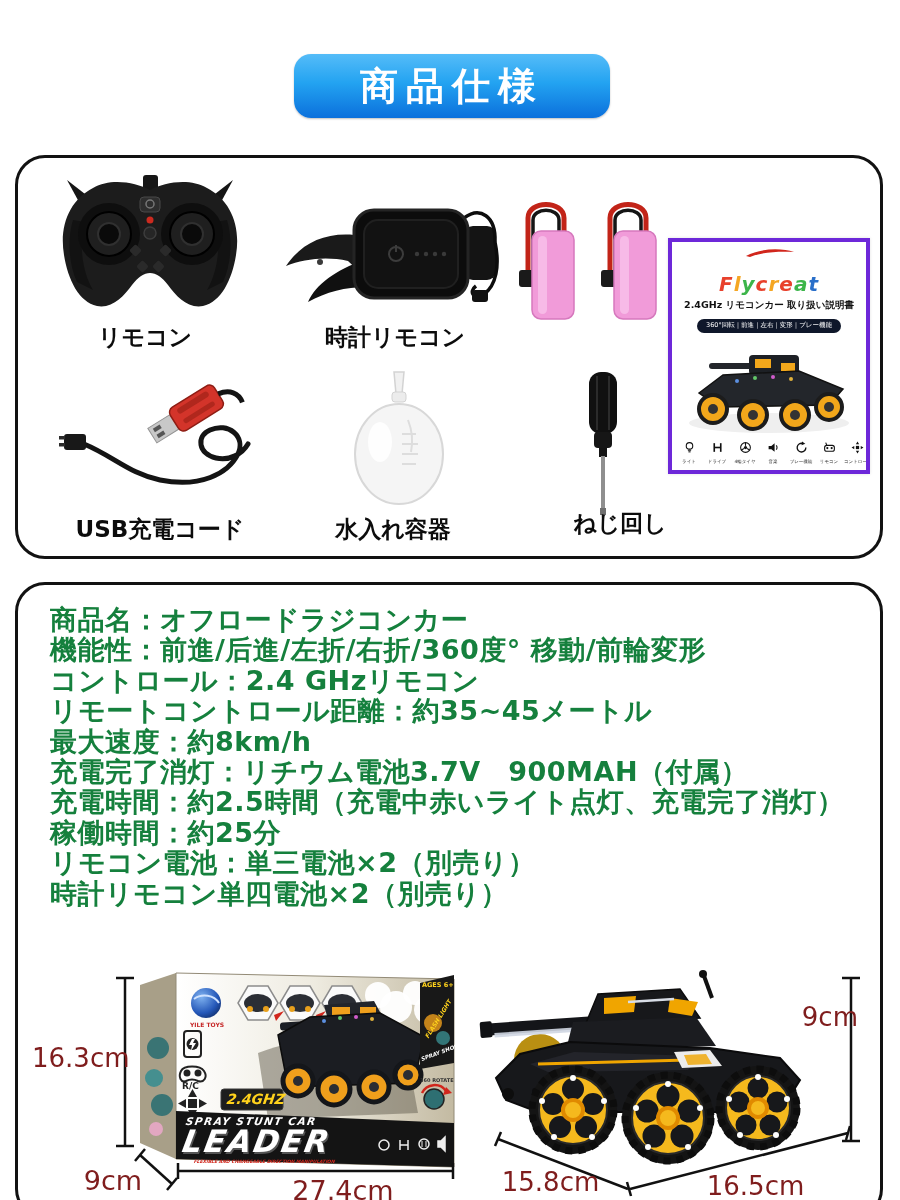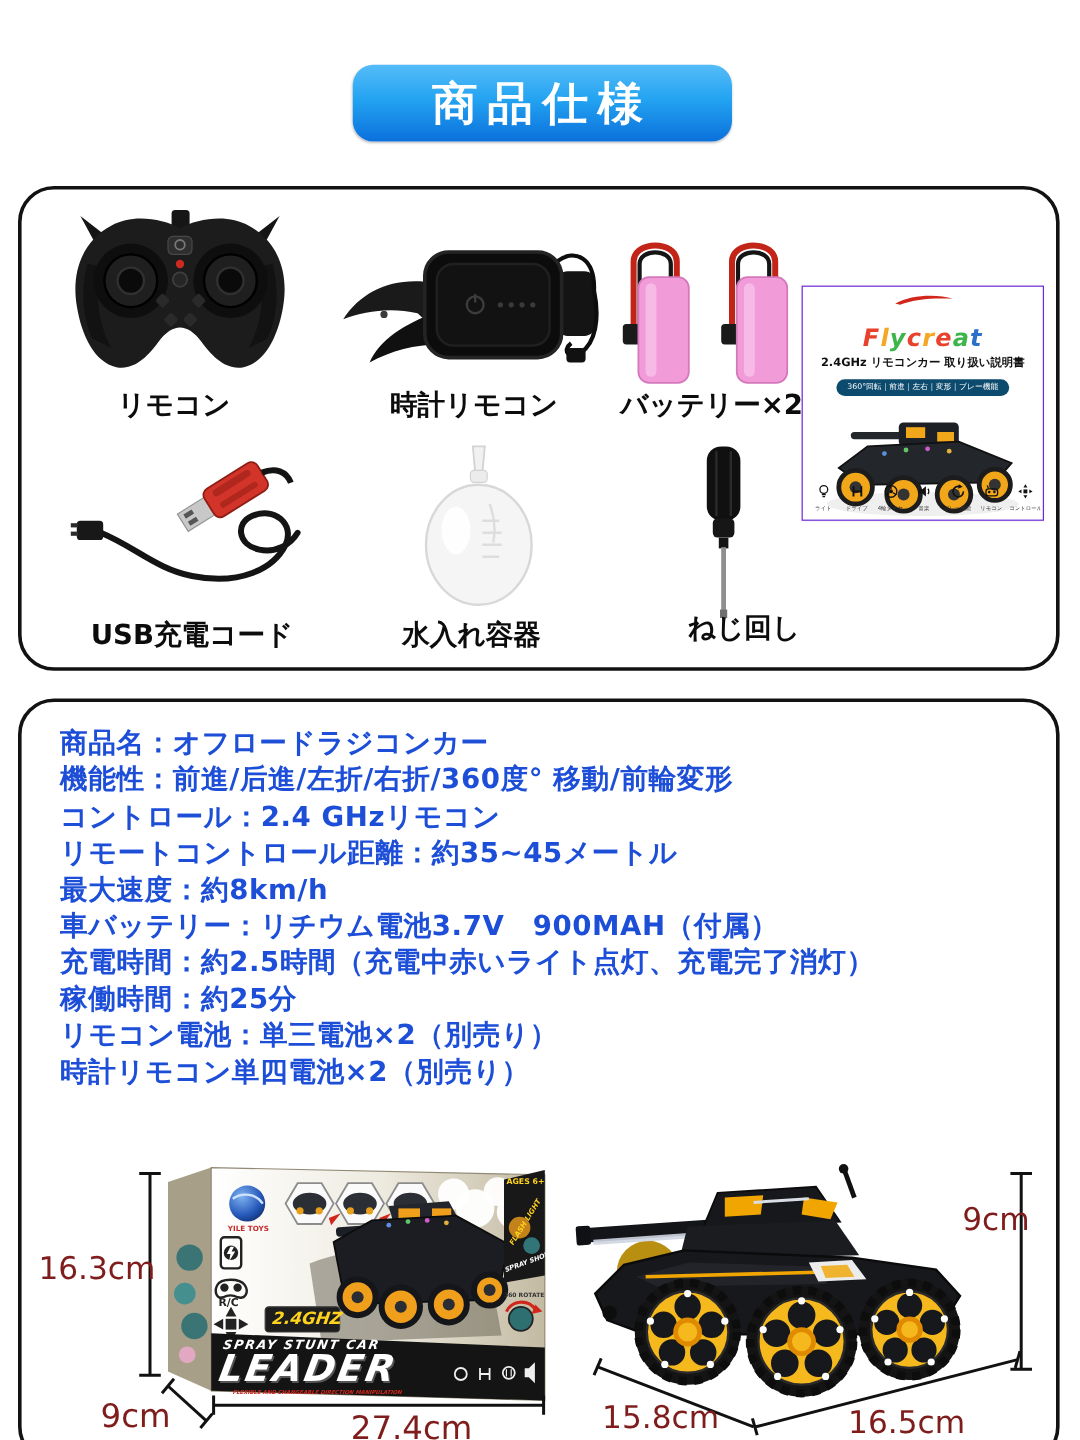--- a/index.html
+++ b/index.html
@@ -21,34 +21,34 @@
   
   .obox { position:absolute; left:15px; width:868px; background:#fff;
           border:3px solid #121212; border-radius:30px; }
   .parts-box { top:117px; height:404px; }
   .specs-box { top:544px; height:637px; }
 
   .item-label { position:absolute; font-size:23px; font-weight:700; color:#0c0c0c;
                 text-align:center; white-space:nowrap; }
 
   .spec-lines { position:absolute; left:32px; top:20px; width:810px; }
-  .spec-line { font-size:23px; font-weight:700; color:#1d4ed8; line-height:30.4px;
+  .spec-line { font-size:27px; font-weight:700; color:#15803d; line-height:30.4px;
                white-space:nowrap; letter-spacing:0.5px; }
 
   
-  .manual { position:absolute; left:650px; top:80px; width:202px; height:196px;
-            background:#fff; border:1px solid #6d28d9; box-shadow:0 0 3px rgba(0,0,0,.12);
+  .manual { position:absolute; left:650px; top:80px; width:202px; height:236px;
+            background:#fff; border:4px solid #6d28d9; box-shadow:0 0 3px rgba(0,0,0,.12);
             text-align:center; overflow:hidden; }
   .flylogo { margin-top:10px; font-size:20px; font-weight:900; font-style:italic; letter-spacing:1px; }
   .flylogo span:nth-child(1){color:#e8412c;} .flylogo span:nth-child(2){color:#f5a623;}
   .flylogo span:nth-child(3){color:#3cb54a;} .flylogo span:nth-child(4){color:#e8412c;}
   .flylogo span:nth-child(5){color:#f5a623;} .flylogo span:nth-child(6){color:#e8412c;}
   .flylogo span:nth-child(7){color:#3cb54a;} .flylogo span:nth-child(8){color:#2a6fc9;}
   .manual-title { font-size:9.5px; font-weight:700; color:#111; margin-top:3px; white-space:nowrap; }
-  .manual-pill { display:inline-block; margin-top:5px; background:#0c4a6e; color:#fff;
+  .manual-pill { display:inline-block; margin-top:5px; background:#0f172a; color:#fff;
                  font-size:6.5px; border-radius:8px; padding:2.5px 9px; white-space:nowrap; }
   .manual-icons { position:absolute; left:4px; bottom:6px; width:194px;
                   display:flex; justify-content:space-between; }
   .micon { width:26px; text-align:center; }
   .micon .mlabel { font-size:4.5px; color:#333; margin-top:1px; white-space:nowrap; overflow:hidden; }
 
   
   .dim { position:absolute; font-weight:400; color:#7f1d1d; font-size:26px; white-space:nowrap; }
 
   
@@ -117,21 +117,20 @@
         <rect x="22" y="60" width="9" height="78" rx="4.5" fill="#f8c0e9" opacity="0.85"></rect>
       </g>
       <g transform="translate(82,0)">
         <path d="M12,100 L12,42 C12,24 48,24 48,42 L48,60" stroke="#c22418" stroke-width="5" fill="none"></path>
         <path d="M17,100 L17,44 C17,31 43,31 43,44 L43,60" stroke="#151515" stroke-width="3.5" fill="none"></path>
         <rect x="3" y="94" width="19" height="17" rx="3" fill="#1a1a1a"></rect>
         <rect x="16" y="55" width="42" height="88" rx="9" fill="#f19bd9" stroke="#d678bd" stroke-width="1.5"></rect>
         <rect x="22" y="60" width="9" height="78" rx="4.5" fill="#f8c0e9" opacity="0.85"></rect>
       </g>
     </svg>
-    <div class="item-label" style="left:465px;top:164px;width:220px">バッテリー×2</div>
 
     <div class="manual">
       <svg width="54" height="10" viewBox="0 0 54 10" style="margin-top:6px">
         <path d="M4,8 C18,0 40,0 52,4 C38,3 20,4 8,9 Z" fill="#d1261c"></path>
       </svg>
       <div class="flylogo"><span>F</span><span>l</span><span>y</span><span>c</span><span>r</span><span>e</span><span>a</span><span>t</span></div>
       <div class="manual-title">2.4GHz リモコンカー 取り扱い説明書</div>
       <div class="manual-pill">360°回転｜前進｜左右｜変形｜ブレー機能</div>
       <svg width="184" height="106" viewBox="0 0 184 106" style="margin-top:2px">
         <ellipse cx="92" cy="88" rx="80" ry="10" fill="#efefef"></ellipse>
@@ -237,21 +236,21 @@
     <div class="item-label" style="left:487px;top:350px;width:230px">ねじ回し</div>
   </div>
 
   <div class="obox specs-box">
     <div class="spec-lines">
       <div class="spec-line">商品名：オフロードラジコンカー</div>
       <div class="spec-line">機能性：前進/后進/左折/右折/360度° 移動/前輪変形</div>
       <div class="spec-line">コントロール：2.4 GHzリモコン</div>
       <div class="spec-line">リモートコントロール距離：約35~45メートル</div>
       <div class="spec-line">最大速度：約8km/h</div>
-      <div class="spec-line">車バッテリー：リチウム電池3.7V　900MAH（付属）</div>
+      <div class="spec-line">充電完了消灯：リチウム電池3.7V　900MAH（付属）</div>
       <div class="spec-line">充電時間：約2.5時間（充電中赤いライト点灯、充電完了消灯）</div>
       <div class="spec-line">稼働時間：約25分</div>
       <div class="spec-line">リモコン電池：単三電池×2（別売り）</div>
       <div class="spec-line">時計リモコン単四電池×2（別売り）</div>
     </div>
 
     <div class="abs" style="left:110px;top:378px;width:335px;height:215px">
       <svg width="335" height="215" viewBox="0 0 335 215" style="position:absolute;left:0;top:0">
         <defs>
           <linearGradient id="boxface" x1="0" y1="0" x2="1" y2="0">

